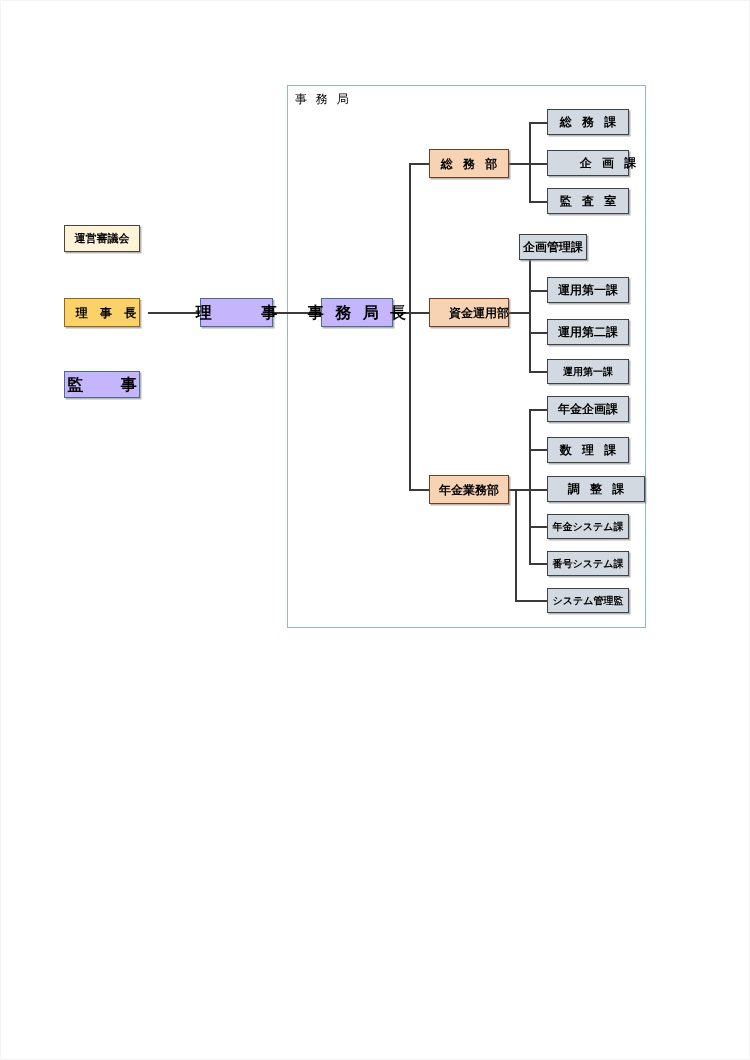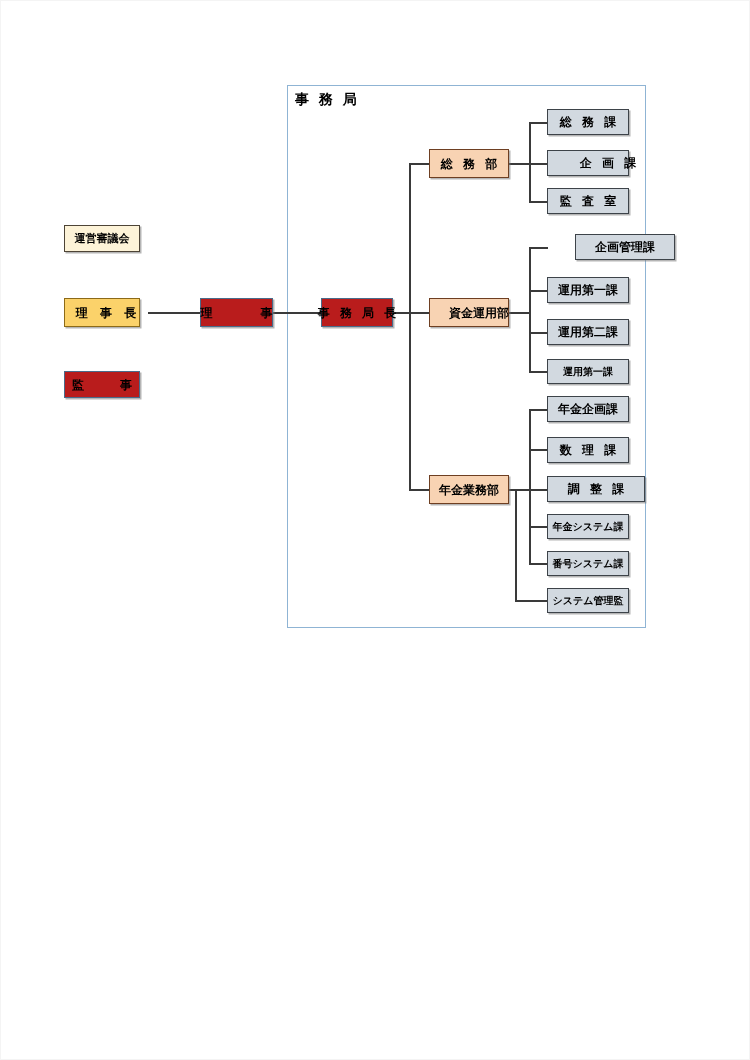--- a/index.html
+++ b/index.html
@@ -45,23 +45,23 @@
   }
   .box.gold {
     background: #fbd26a;
     border: 1.6px solid #8c6a18;
     font-size: 12px;
     font-weight: bold;
     letter-spacing: 4px;
     text-indent: 4px;
   }
   .box.blue {
-    background: #b91c1c;
+    background: #c4b5fd;
     border: 1.5px solid #4a6b8a;
-    font-size: 12px;
+    font-size: 16px;
     font-weight: bold;
   }
   .box.orange {
     background: #f8d3b3;
     border: 1.5px solid #6e3f22;
     font-size: 12px;
     font-weight: bold;
   }
   .box.gray {
     background: #d2d9e0;
@@ -85,22 +85,22 @@
     top: 84px;
     width: 359px;
     height: 543px;
     border: 1.4px solid #8fb4d4;
     background: transparent;
   }
   #frame-label {
     position: absolute;
     left: 294px;
     top: 90px;
-    font-size: 14px;
-    font-weight: bold;
+    font-size: 12px;
+    font-weight: normal;
     color: #000000;
     letter-spacing: 2.5px;
     white-space: nowrap;
   }
 
   
   .ln {
     position: absolute;
     background: #3a3a3a;
   }
@@ -167,21 +167,21 @@
   <div class="box orange sp3" style="left:428px; top:148px; width:80px; height:29px;">総  務  部</div>
 
   <div class="box orange" style="left:428px; top:297px; width:80px; height:29px;padding-left:20px;">資金運用部</div>
 
   <div class="box orange" style="left:428px; top:474px; width:80px; height:29px;">年金業務部</div>
 
   <div class="box gray sp3" style="left:546px; top:108px; width:82px; height:26px;">総  務  課</div>
   <div class="box gray sp3" style="left:546px; top:149px; width:82px; height:26px;padding-left:40px;">企  画  課</div>
   <div class="box gray sp3" style="left:546px; top:187px; width:82px; height:26px;">監  査  室</div>
 
-  <div class="box gray" style="left:574px; top:233px; width:100px; height:26px;">企画管理課</div>
+  <div class="box gray" style="left:518px; top:233px; width:68px; height:26px;">企画管理課</div>
   <div class="box gray" style="left:546px; top:276px; width:82px; height:26px;">運用第一課</div>
   <div class="box gray" style="left:546px; top:318px; width:82px; height:26px;">運用第二課</div>
   <div class="box gray small" style="left:546px; top:358px; width:82px; height:25px;">運用第一課</div>
 
   <div class="box gray" style="left:546px; top:395px; width:82px; height:26px;">年金企画課</div>
   <div class="box gray sp3" style="left:546px; top:436px; width:82px; height:26px;">数  理  課</div>
   <div class="box gray sp3" style="left:546px; top:475px; width:98px; height:26px;">調  整  課</div>
   <div class="box gray small" style="left:546px; top:513px; width:82px; height:25px;">年金システム課</div>
   <div class="box gray small" style="left:546px; top:550px; width:82px; height:25px;">番号システム課</div>
   <div class="box gray small" style="left:546px; top:587px; width:82px; height:25px;">システム管理監</div>

